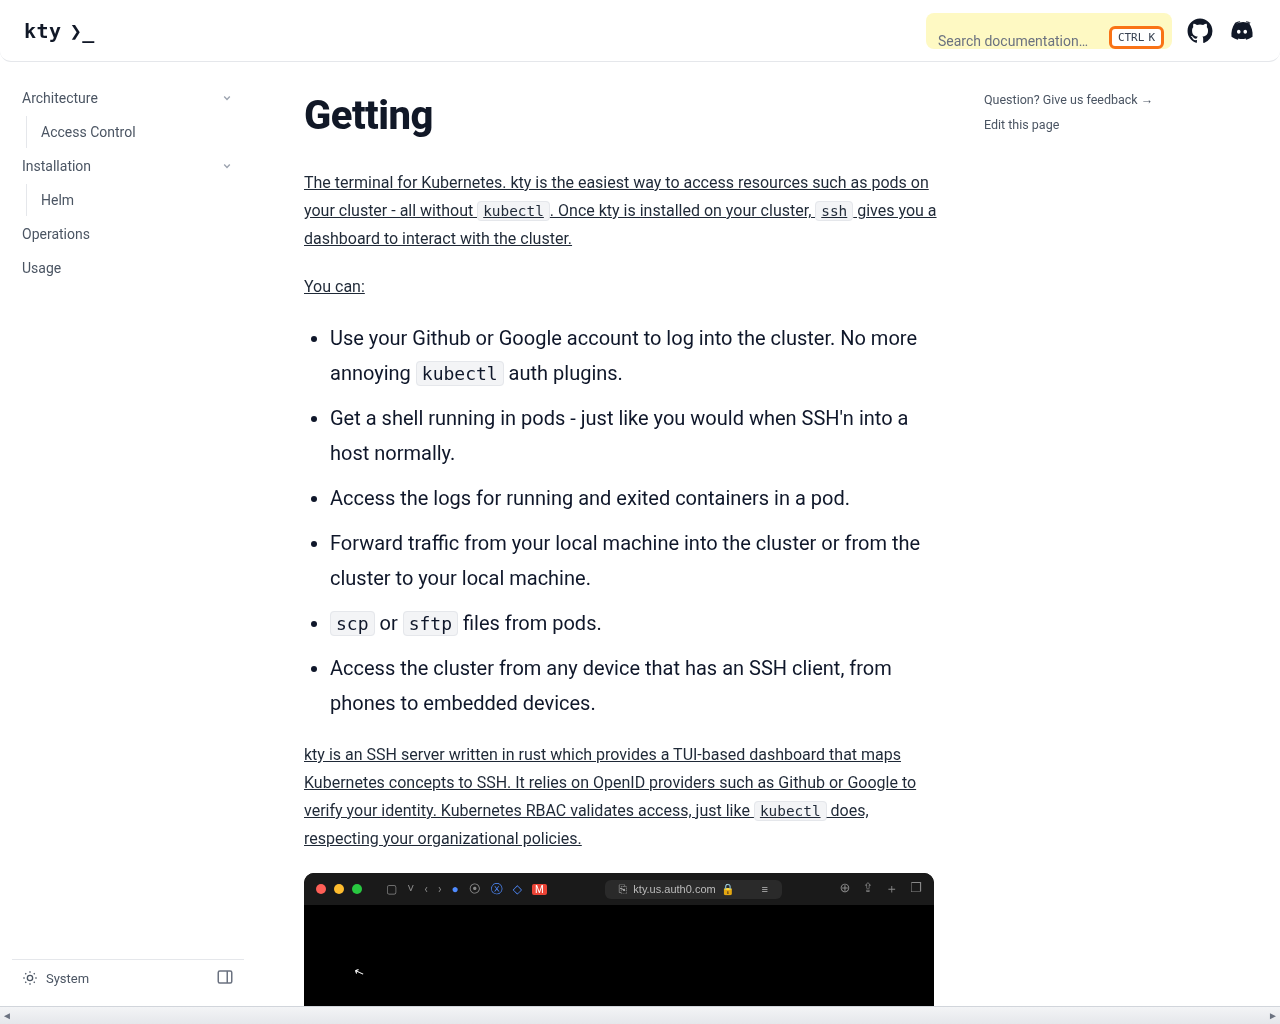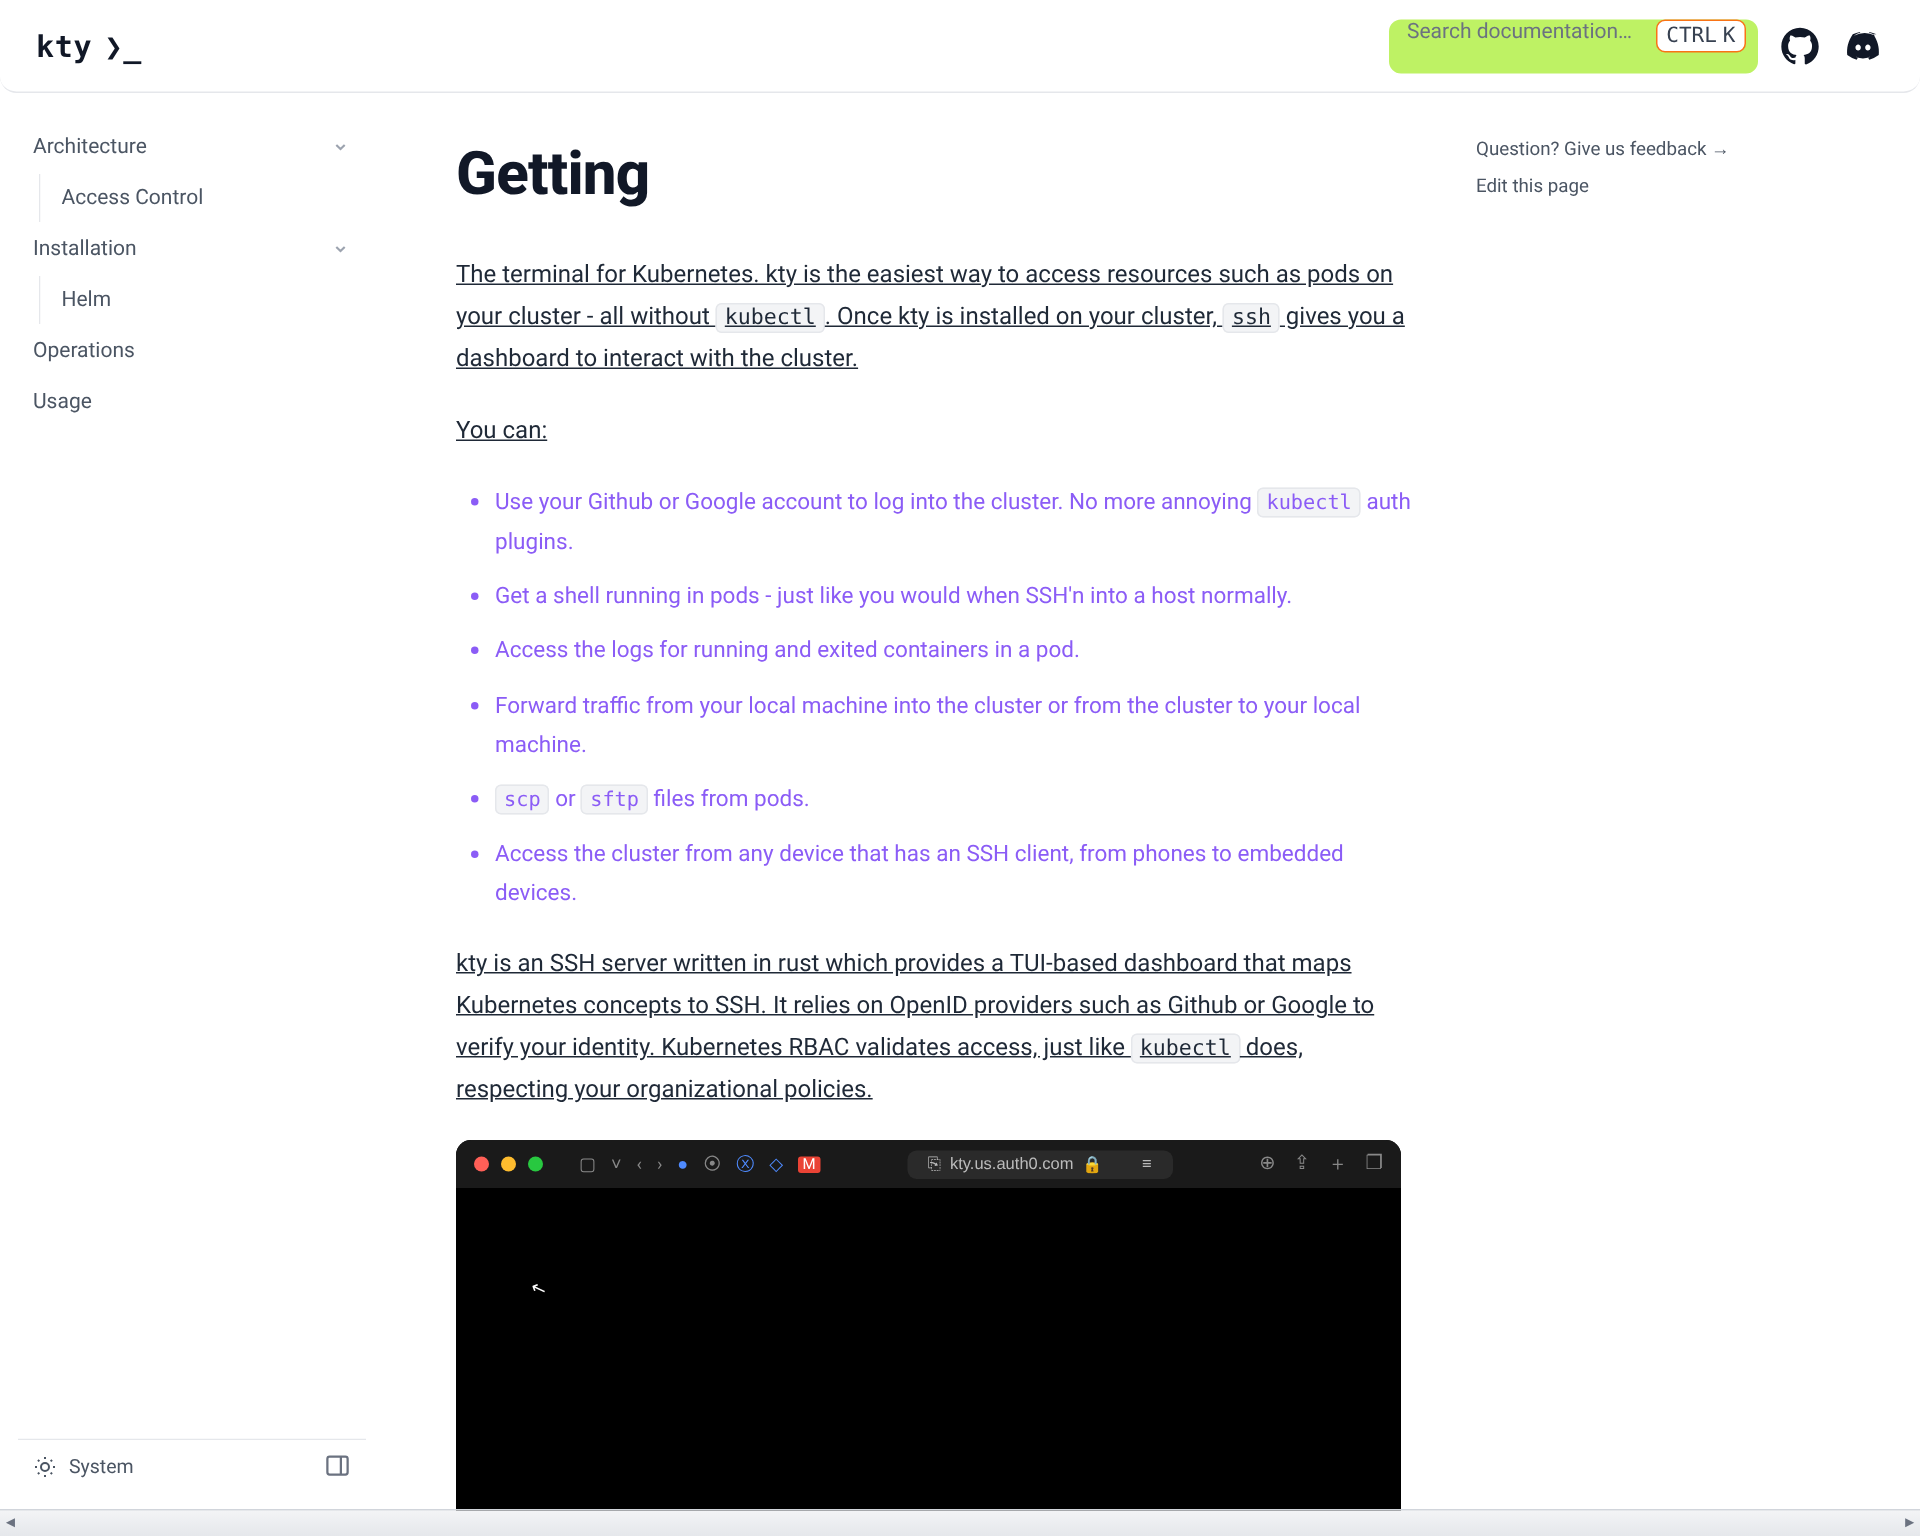--- a/index.html
+++ b/index.html
@@ -38,41 +38,41 @@
     font-family: ui-monospace, SFMono-Regular, Menlo, Monaco, Consolas, monospace;
     font-weight: 700;
     font-size: 20px;
     letter-spacing: 0.5px;
     color: #111827;
   }
   .logo-prompt { font-weight: 700; font-size: 20px; }
   .header-spacer { flex: 1; }
   .search {
     display: flex;
-    align-items: flex-start;
+    align-items: flex-end;
     width: 246px;
     height: 36px;
     padding: 0 8px 0 12px;
     border-radius: 8px;
-    background: #bef264;
+    background: #fef9c3;
     color: #6b7280;
     font-size: 14px;
     cursor: text;
   }
   .search-text { flex: 1; }
   .kbd {
     display: inline-flex;
     align-items: center;
     gap: 4px;
     background: #fff;
-    border: 1px solid #f97316;
+    border: 3px solid #f97316;
     border-radius: 6px;
     padding: 2px 6px;
     font-family: ui-monospace, SFMono-Regular, Menlo, monospace;
-    font-size: 14px;
+    font-size: 11px;
     color: #374151;
   }
   .header-icon {
     width: 28px; height: 28px;
     display: inline-flex; align-items: center; justify-content: center;
     margin-left: 14px;
     color: #111827;
   }
   .header-icon svg { width: 26px; height: 26px; }
 
@@ -149,24 +149,24 @@
     margin-bottom: 20px;
     color: #1f2937;
     text-decoration: underline;
   }
   .article ul {
     list-style: disc;
     padding-left: 26px;
     margin-bottom: 20px;
   }
   .article li {
-    font-size: 15px;
+    font-size: 20px;
     line-height: 1.75;
     margin-bottom: 10px;
-    color: #8b5cf6;
+    color: #0f172a;
   }
   code.inline {
     font-family: ui-monospace, SFMono-Regular, Menlo, monospace;
     background: #f3f4f6;
     border: 1px solid #e5e7eb;
     border-radius: 4px;
     padding: 1px 5px;
     font-size: 0.9em;
   }
 

